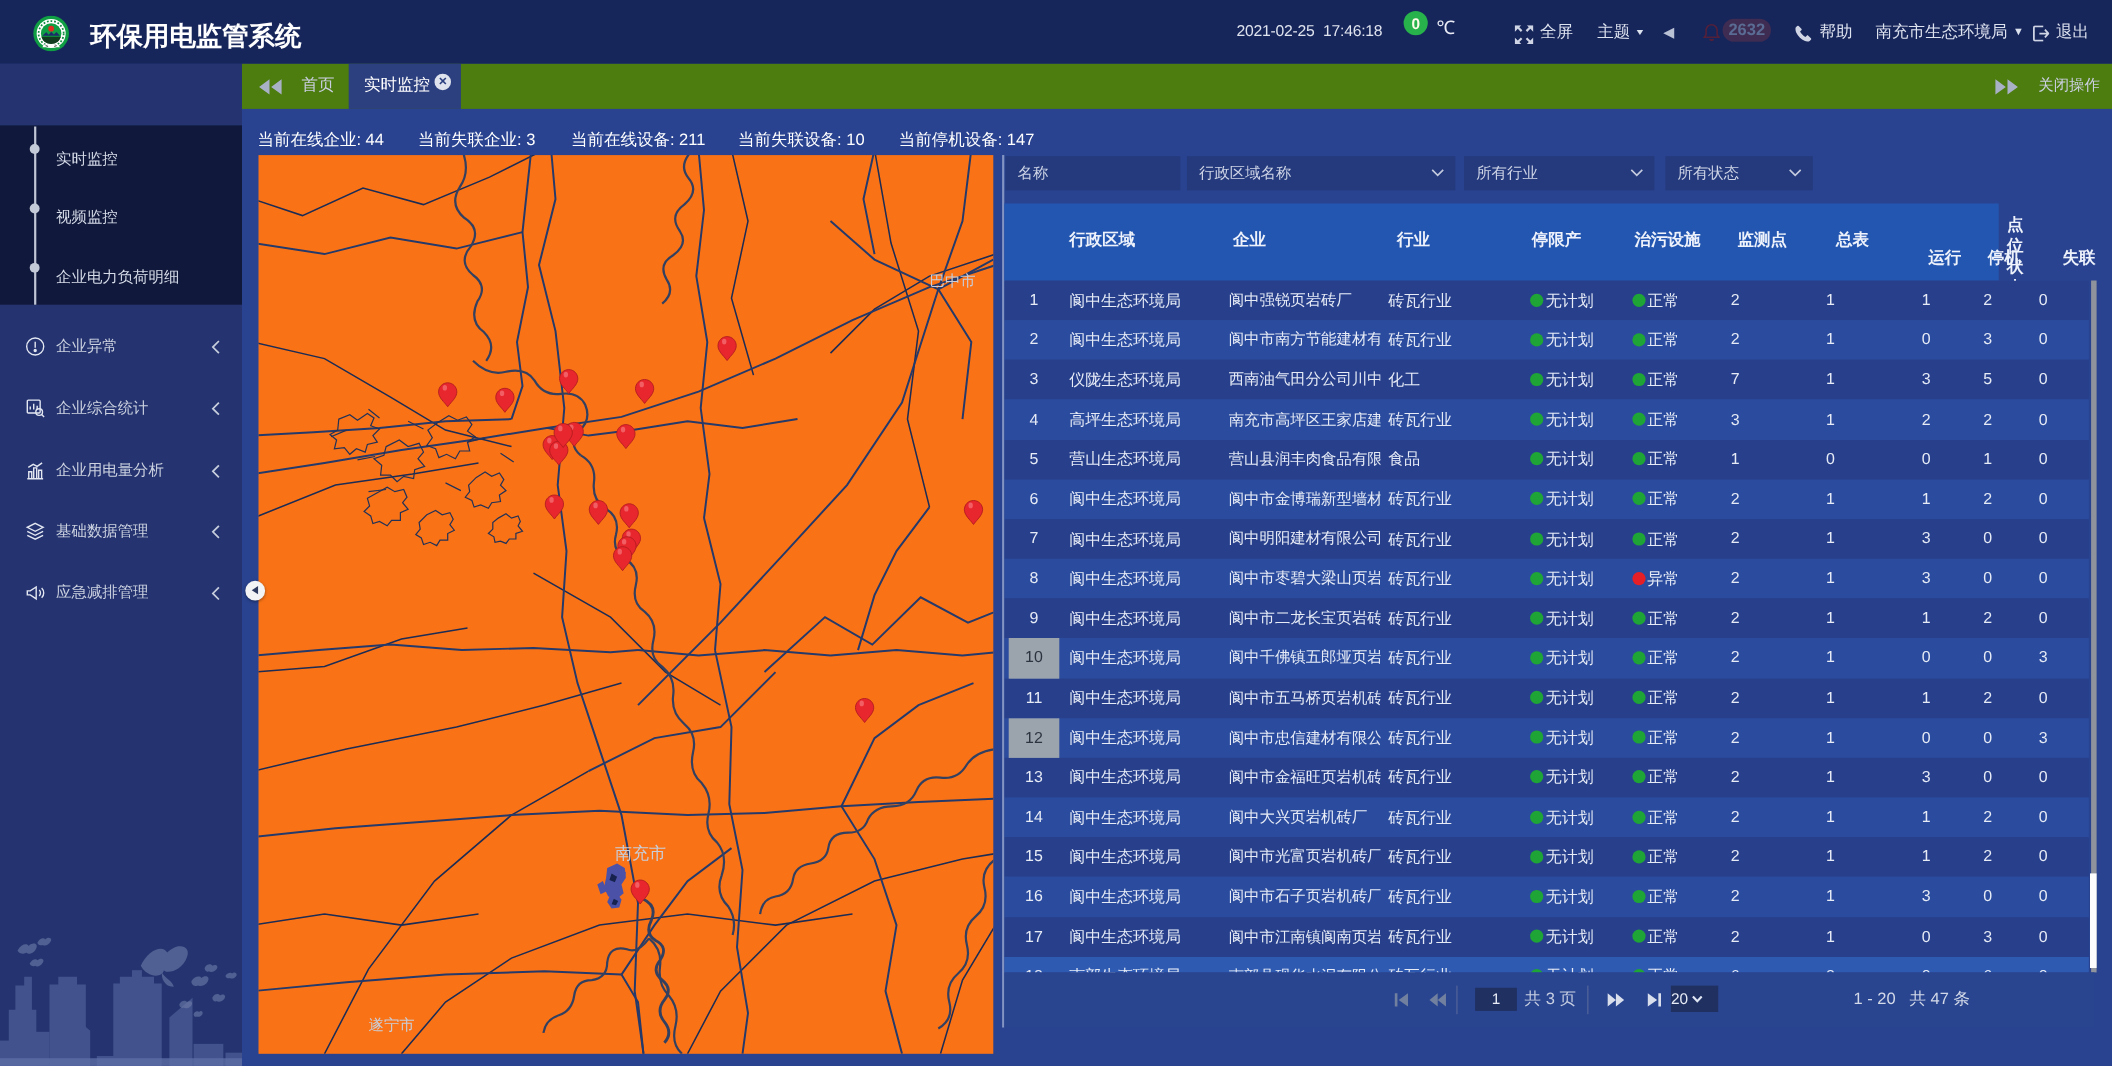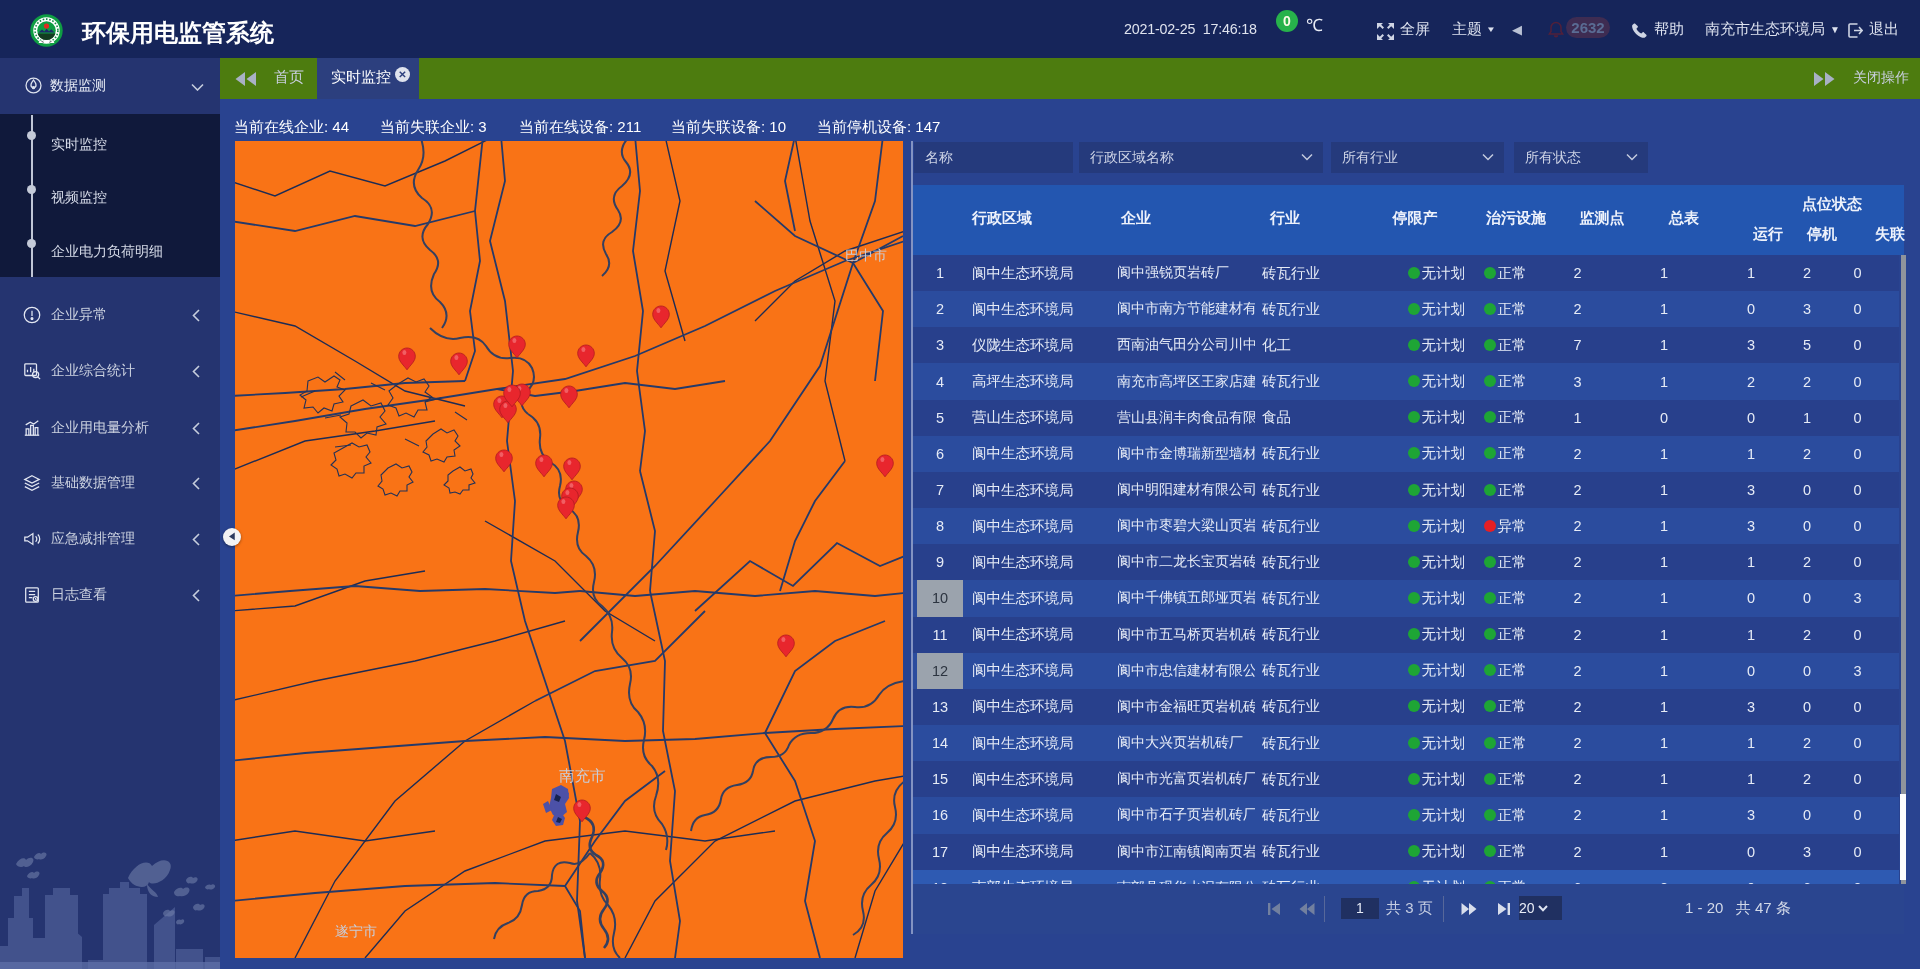--- a/index.html
+++ b/index.html
@@ -20,21 +20,21 @@
 .hlab2{position:absolute;top:40px;transform:translateX(-50%);white-space:nowrap}
 .trow{display:flex;height:36.17px;align-items:center;font-size:14.5px;color:#e6ebf6;white-space:nowrap}
 .rodd{background:#28408c}
 .reven{background:#2b4c9e}
 .rlast{background:#2e5ab2}
 .cseq{width:54px;text-align:center;flex:none}
 .greyseq{display:inline-block;width:46px;height:36.17px;line-height:36.17px;background:#9ba3ad;color:#2c3440}
 .c1{width:143px;padding-left:5px;flex:none;overflow:hidden}
 .c2{width:145px;padding-left:7px;flex:none;overflow:hidden;font-size:14px}
 .c3{width:120px;padding-left:7px;flex:none;overflow:hidden}
-.c4{width:90px;text-align:right;flex:none}
+.c4{width:90px;text-align:center;flex:none}
 .c5{width:80px;text-align:center;flex:none}
 .c6{width:65px;text-align:center;flex:none}
 .c7{width:108px;text-align:center;flex:none}
 .c8{width:66px;text-align:center;flex:none}
 .c9{width:46px;text-align:center;flex:none}
 .c10{width:55px;text-align:center;flex:none}
 .gdot,.rdot{display:inline-block;width:12px;height:12px;border-radius:50%;background:#1ea535;vertical-align:-1px;margin-right:2px}
 .rdot{background:#e51f25}
 </style></head>
 <body>
@@ -80,31 +80,20 @@
   <div class="hitem" style="left:1654px">帮助</div>
   <div class="hitem" style="left:1705px">南充市生态环境局<span style="font-size:10px;margin-left:5px">▼</span></div>
   <svg class="abs" style="left:1848px;top:23px" width="15" height="15" viewBox="0 0 15 15" fill="none" stroke="#cfd5e4" stroke-width="1.6">
     <path d="M9.5 1 H2 a1 1 0 0 0 -1 1 v11 a1 1 0 0 0 1 1 h7.5"></path>
     <path d="M6 7.5 H14 M11 4 l3.2 3.5 L11 11" fill="none"></path>
   </svg>
   <div class="hitem" style="left:1869px">退出</div>
 </div>
 
 <div id="sidebar">
-  <div class="mitem" style="top:0;background:#253470;color:#e8ecf6">
-    <svg class="mic" style="left:25px;top:19px;width:17px;height:17px" viewBox="0 0 20 20" fill="none" stroke="#dde2ee" stroke-width="1.5">
-      <circle cx="10" cy="10" r="8.8"></circle>
-      <path d="M10 3.5 c2 2.7 3 4.4 3 6 a3 3 0 0 1 -6 0 c0-1.6 1-3.3 3-6 Z"></path>
-      <circle cx="10" cy="12.5" r="1.2"></circle>
-    </svg>
-    <span class="mtx" style="left:50px">数据监测</span>
-    <svg class="abs" style="right:16px;top:25px" width="13" height="8" viewBox="0 0 13 8" fill="none" stroke="#c6cddd" stroke-width="1.6">
-        <path d="M1 1.5 L6.5 7 L12 1.5"></path>
-      </svg>
-  </div>
   <div class="abs" style="left:0;top:56px;width:220px;height:163px;background:#10193b">
     <div class="abs" style="left:30.5px;top:1px;width:2px;height:162px;background:#c0c6d6"></div>
     <div class="dot" style="top:17px"></div>
     <div class="dot" style="top:71px"></div>
     <div class="dot" style="top:125px"></div>
     <div class="sub" style="top:22px">实时监控</div>
     <div class="sub" style="top:75px">视频监控</div>
     <div class="sub" style="top:129px">企业电力负荷明细</div>
   </div>
   <div class="mitem" style="top:229px">
@@ -151,32 +140,20 @@
       <svg class="abs" style="right:20px;top:22px" width="8" height="13" viewBox="0 0 8 13" fill="none" stroke="#c6cddd" stroke-width="1.6">
         <path d="M7 1 L1.5 6.5 L7 12"></path>
       </svg>
   </div>
   <div class="mitem" style="top:453px">
     <svg class="mic" viewBox="0 0 20 20" fill="none" stroke="#e3e7f2" stroke-width="1.4">
       <path d="M2 8 v4 h3 l6 4 V4 L5 8 Z"></path>
       <path d="M14 7 a4 4 0 0 1 0 6 M16.5 5 a7 7 0 0 1 0 10"></path>
     </svg>
     <span class="mtx">应急减排管理</span>
-      <svg class="abs" style="right:20px;top:22px" width="8" height="13" viewBox="0 0 8 13" fill="none" stroke="#c6cddd" stroke-width="1.6">
-        <path d="M7 1 L1.5 6.5 L7 12"></path>
-      </svg>
-  </div>
-  <div class="mitem" style="top:509px">
-    <svg class="mic" viewBox="0 0 20 20" fill="none" stroke="#e3e7f2" stroke-width="1.4">
-      <rect x="3" y="2" width="14" height="16" rx="1"></rect>
-      <path d="M6.5 6 h7 M6.5 9.5 h7 M6.5 13 h4"></path>
-      <circle cx="14" cy="14.5" r="2.6" fill="#253470"></circle>
-        <path d="M14 13.2 v1.3 l1 .8"></path>
-    </svg>
-    <span class="mtx">日志查看</span>
       <svg class="abs" style="right:20px;top:22px" width="8" height="13" viewBox="0 0 8 13" fill="none" stroke="#c6cddd" stroke-width="1.6">
         <path d="M7 1 L1.5 6.5 L7 12"></path>
       </svg>
   </div>
 
   <svg class="abs" style="left:0;top:742px" width="220" height="169" viewBox="0 0 220 169">
     <g fill="#5b6ca4" opacity=".55">
       <path d="M8 118 h6 v-22 h8 v-8 h7 v30 h4 v51 h-25 Z"></path>
       <rect x="25" y="138" width="20" height="31"></rect>
       <path d="M45 95 h8 v-7 h17 v7 h8 v74 h-33 Z"></path>
@@ -348,21 +325,21 @@
   <div class="finput" style="left:166px;width:244px">行政区域名称<svg class="fchev" viewBox="0 0 12 8" fill="none" stroke="#c3cade" stroke-width="1.5">
         <path d="M1 1.5 L6 6.5 L11 1.5"></path>
       </svg></div>
   <div class="finput" style="left:418px;width:173px">所有行业<svg class="fchev" viewBox="0 0 12 8" fill="none" stroke="#c3cade" stroke-width="1.5">
         <path d="M1 1.5 L6 6.5 L11 1.5"></path>
       </svg></div>
   <div class="finput" style="left:601px;width:134px">所有状态<svg class="fchev" viewBox="0 0 12 8" fill="none" stroke="#c3cade" stroke-width="1.5">
         <path d="M1 1.5 L6 6.5 L11 1.5"></path>
       </svg></div>
 
-  <div class="abs" style="left:0;top:44px;width:991px;height:70px;background:#2356b0;color:#eef2fb;font-weight:bold;font-size:15px">
+  <div class="abs" style="left:0;top:44px;width:904px;height:70px;background:#2356b0;color:#eef2fb;font-weight:bold;font-size:15px">
     <span class="hlab" style="left:89px">行政区域</span>
     <span class="hlab" style="left:223px">企业</span>
     <span class="hlab" style="left:372px">行业</span>
     <span class="hlab" style="left:502px">停限产</span>
     <span class="hlab" style="left:603px">治污设施</span>
     <span class="hlab" style="left:689px">监测点</span>
     <span class="hlab" style="left:771px">总表</span>
     <span class="abs" style="left:919px;top:10px;transform:translateX(-50%);">点位状态</span>
     <span class="hlab2" style="left:855px">运行</span>
     <span class="hlab2" style="left:909px">停机</span>

